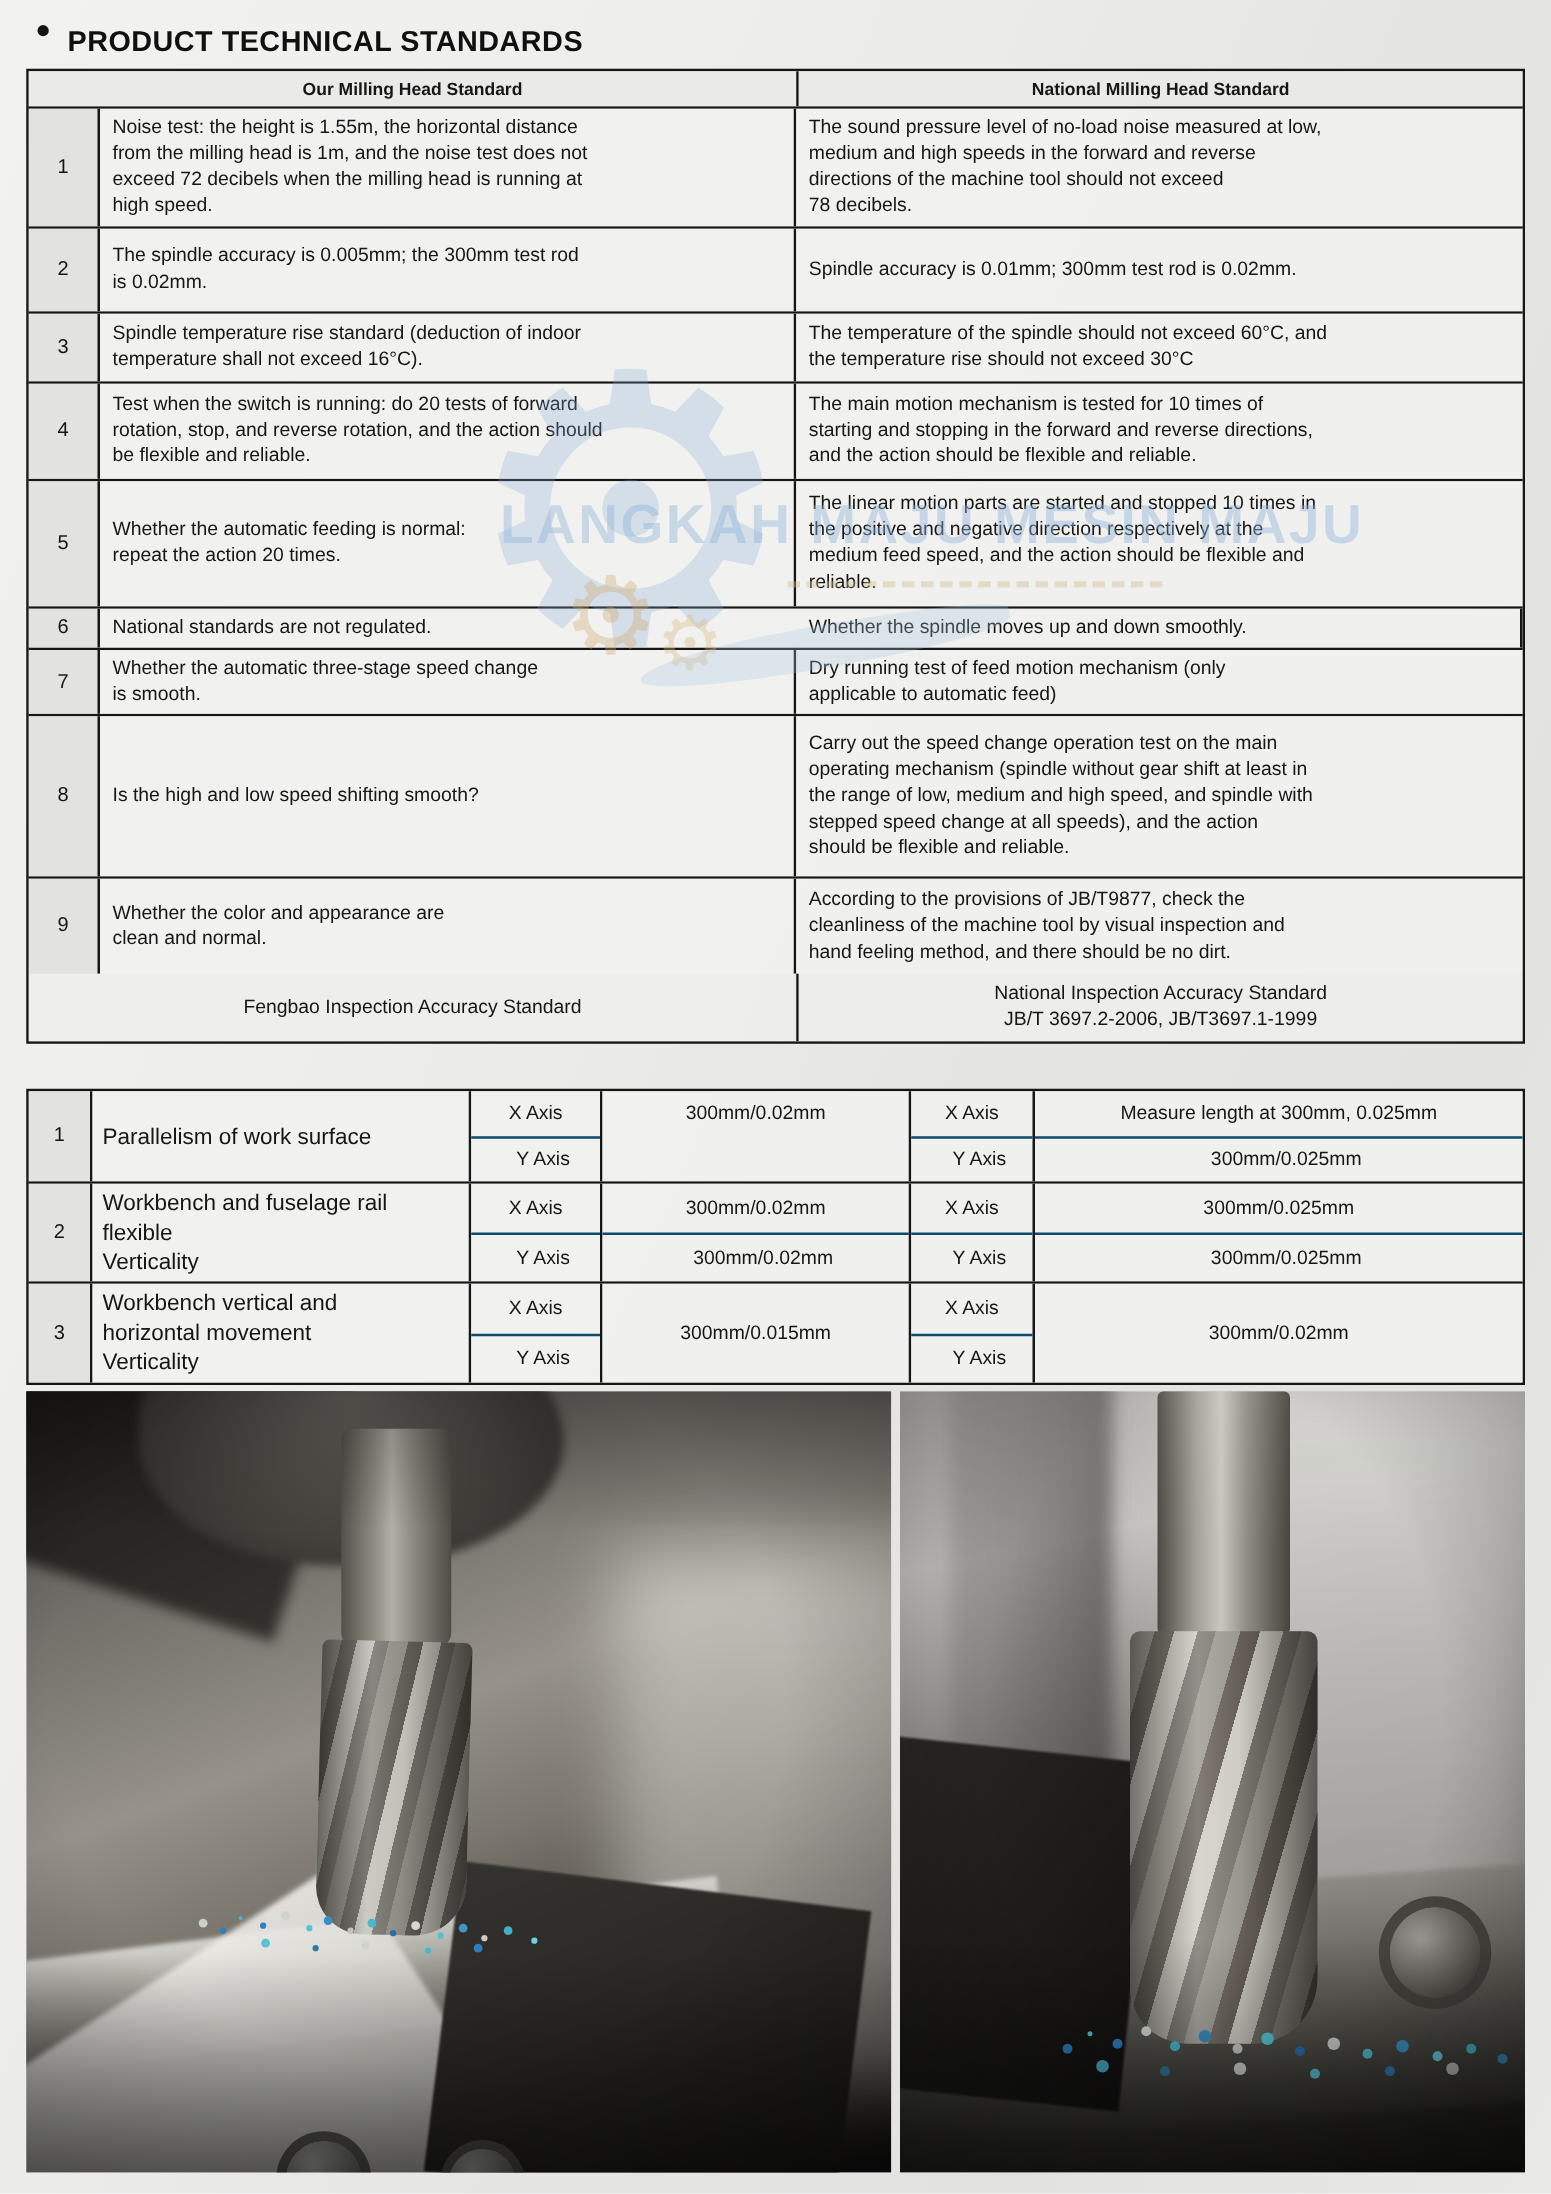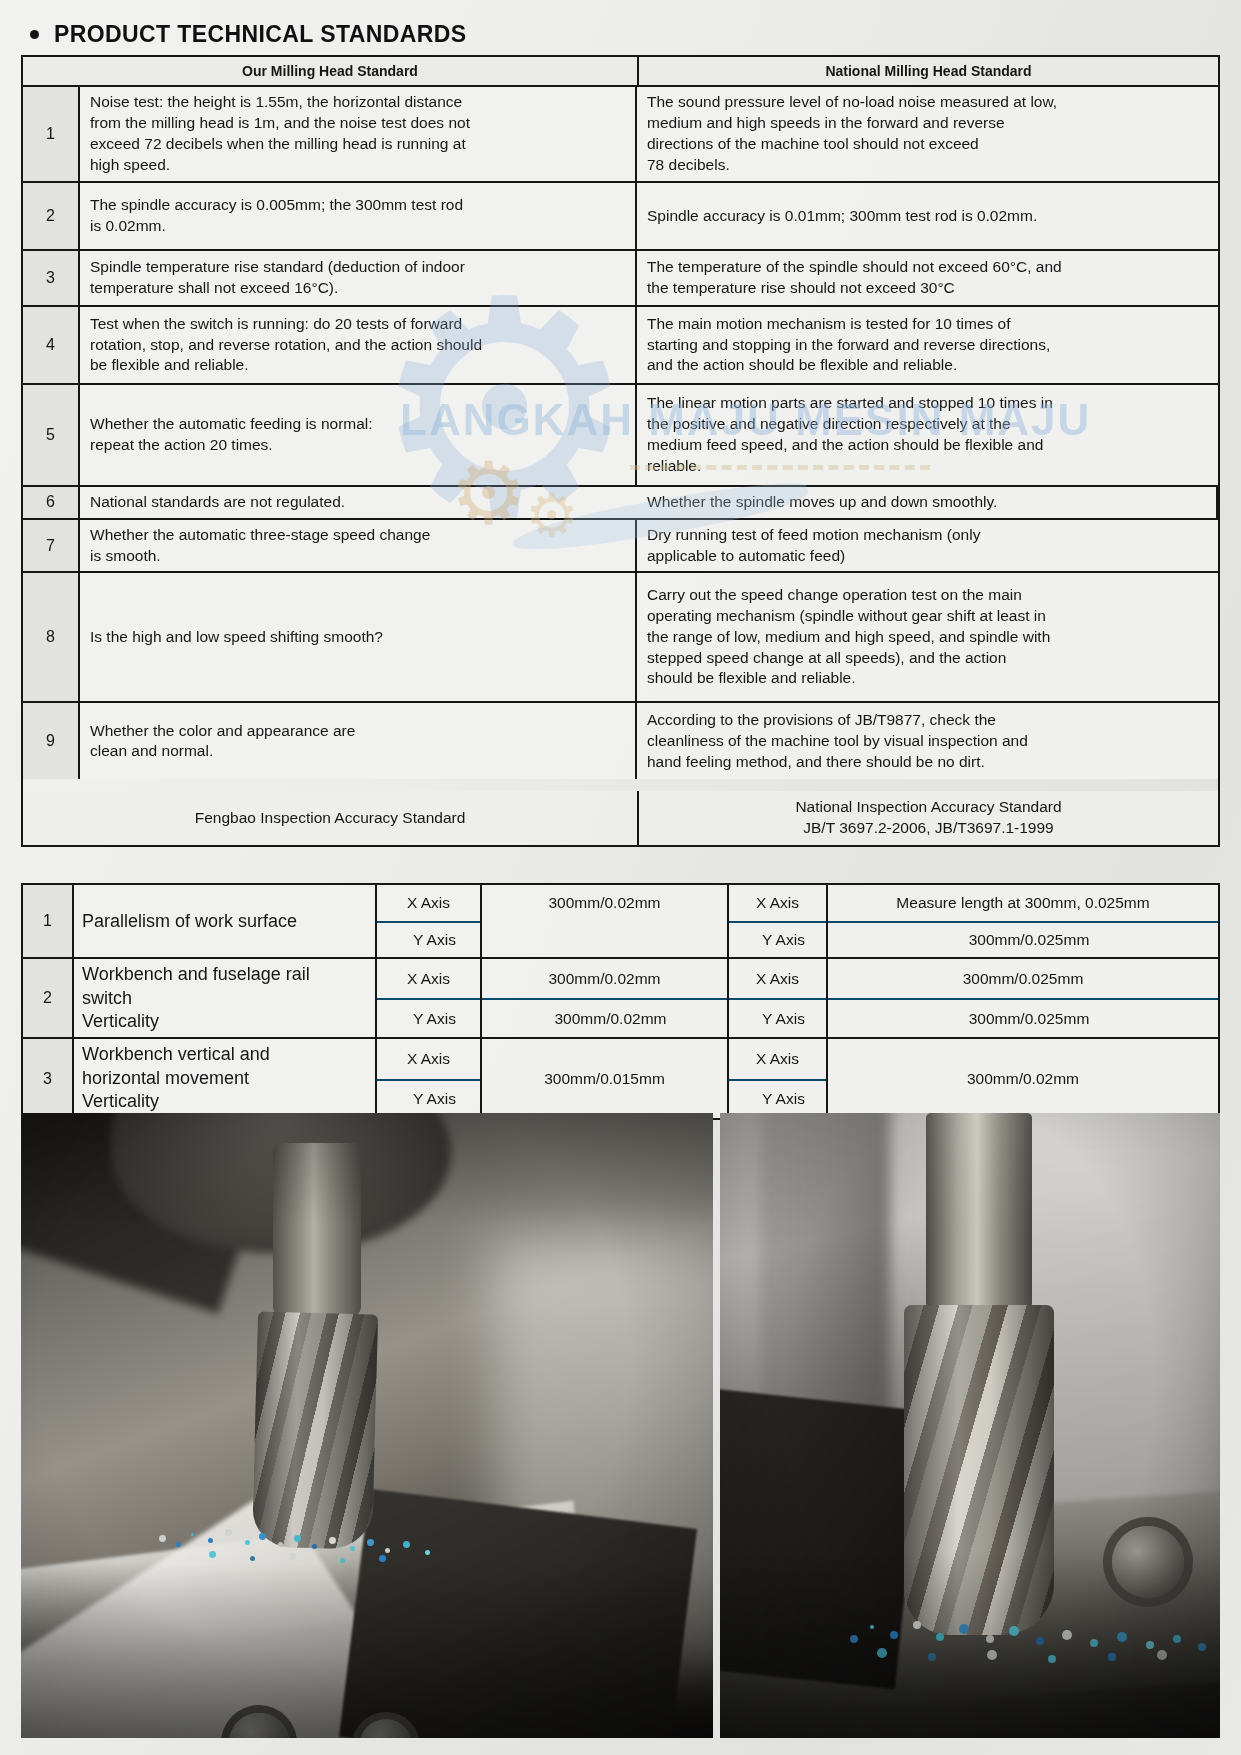--- a/index.html
+++ b/index.html
@@ -4,21 +4,21 @@
 <style>
   * { margin:0; padding:0; box-sizing:border-box; }
   html,body { width:1241px; }
   body { font-family:"Liberation Sans", sans-serif; color:#161616; }
   .page {
     position:relative; width:1241px; height:1755px; overflow:hidden;
     background:linear-gradient(113deg,#f2f2f1 0%,#ededec 34%,#e5e5e4 58%,#e2e2e1 78%,#e8e8e7 100%);
   }
 
   
-  .title-row { display:flex; align-items:center; gap:15px; padding:20px 0 0 30px; height:48px; }
+  .title-row { display:flex; gap:15px; padding:20px 0 0 30px; height:48px; }
   .bullet { width:9px; height:9px; border-radius:50%; background:#141414; flex:0 0 auto; }
   h1.page-title { font-size:23px; font-weight:bold; letter-spacing:.4px; color:#101010; }
 
   
   .watermark { position:absolute; left:300px; top:300px; width:820px; height:320px; z-index:4; pointer-events:none; }
   .wm-gear { position:absolute; color:#86abd2; line-height:1; font-family:"DejaVu Sans", sans-serif; }
   .wm-gear.big   { left:70px;  top:-40px; font-size:300px; opacity:.26; }
   .wm-gear.sm1   { left:150px; top:150px; font-size:86px;  color:#cfa869; opacity:.35; }
   .wm-gear.sm2   { left:225px; top:185px; font-size:60px;  color:#d8b87e; opacity:.35; }
   .wm-text { position:absolute; left:100px; top:95px; font-size:44px; font-weight:bold; letter-spacing:2px;
@@ -41,21 +41,21 @@
   .cell.our { border-right:2px solid #161616; }
   .t1row:nth-of-type(2)  { min-height:96px; }
   .t1row:nth-of-type(3)  { min-height:68px; }
   .t1row:nth-of-type(4)  { min-height:56px; }
   .t1row:nth-of-type(5)  { min-height:78px; }
   .t1row:nth-of-type(6)  { min-height:102px; }
   .t1row:nth-of-type(7)  { min-height:30px; }
   .t1row:nth-of-type(8)  { min-height:52px; }
   .t1row:nth-of-type(9)  { min-height:130px; }
   .t1row:nth-of-type(10) { min-height:78px; }
-  .t1row.footer { min-height:54px;margin-top:12px; }
+  .t1row.footer { min-height:54px; }
   .fcell { display:flex; align-items:center; justify-content:center; text-align:center; font-size:15.5px;
            line-height:1.35; background:rgba(237,237,236,.96); white-space:pre-line; }
   .fcell.left { border-right:2px solid #161616; }
 
   
   .t2 { position:relative; z-index:2; margin:36px 21px 0 21px; border:2px solid #161616; }
   .t2row { display:grid; grid-template-columns:51px 303px 105px 247px 99px 1fr; border-top:2px solid #161616; }
   .t2row:first-of-type { border-top:none; }
   .t2row > div { background:rgba(240,240,239,.96); }
   .t2num { display:flex; align-items:center; justify-content:center; font-size:16px;
@@ -240,21 +240,21 @@
         <div>Y Axis</div>
       </div>
       <div class="stack">
         <div>Measure length at 300mm, 0.025mm</div>
         <div>300mm/0.025mm</div>
       </div>
     </div>
     <div class="t2row" style="min-height:76px">
       <div class="t2num">2</div>
       <div class="t2item">Workbench and fuselage rail
-switch
+flexible
 Verticality</div>
       <div class="stack">
         <div>X Axis</div>
         <div>Y Axis</div>
       </div>
       <div class="stack">
         <div>300mm/0.02mm</div>
         <div>300mm/0.02mm</div>
       </div>
       <div class="stack">

